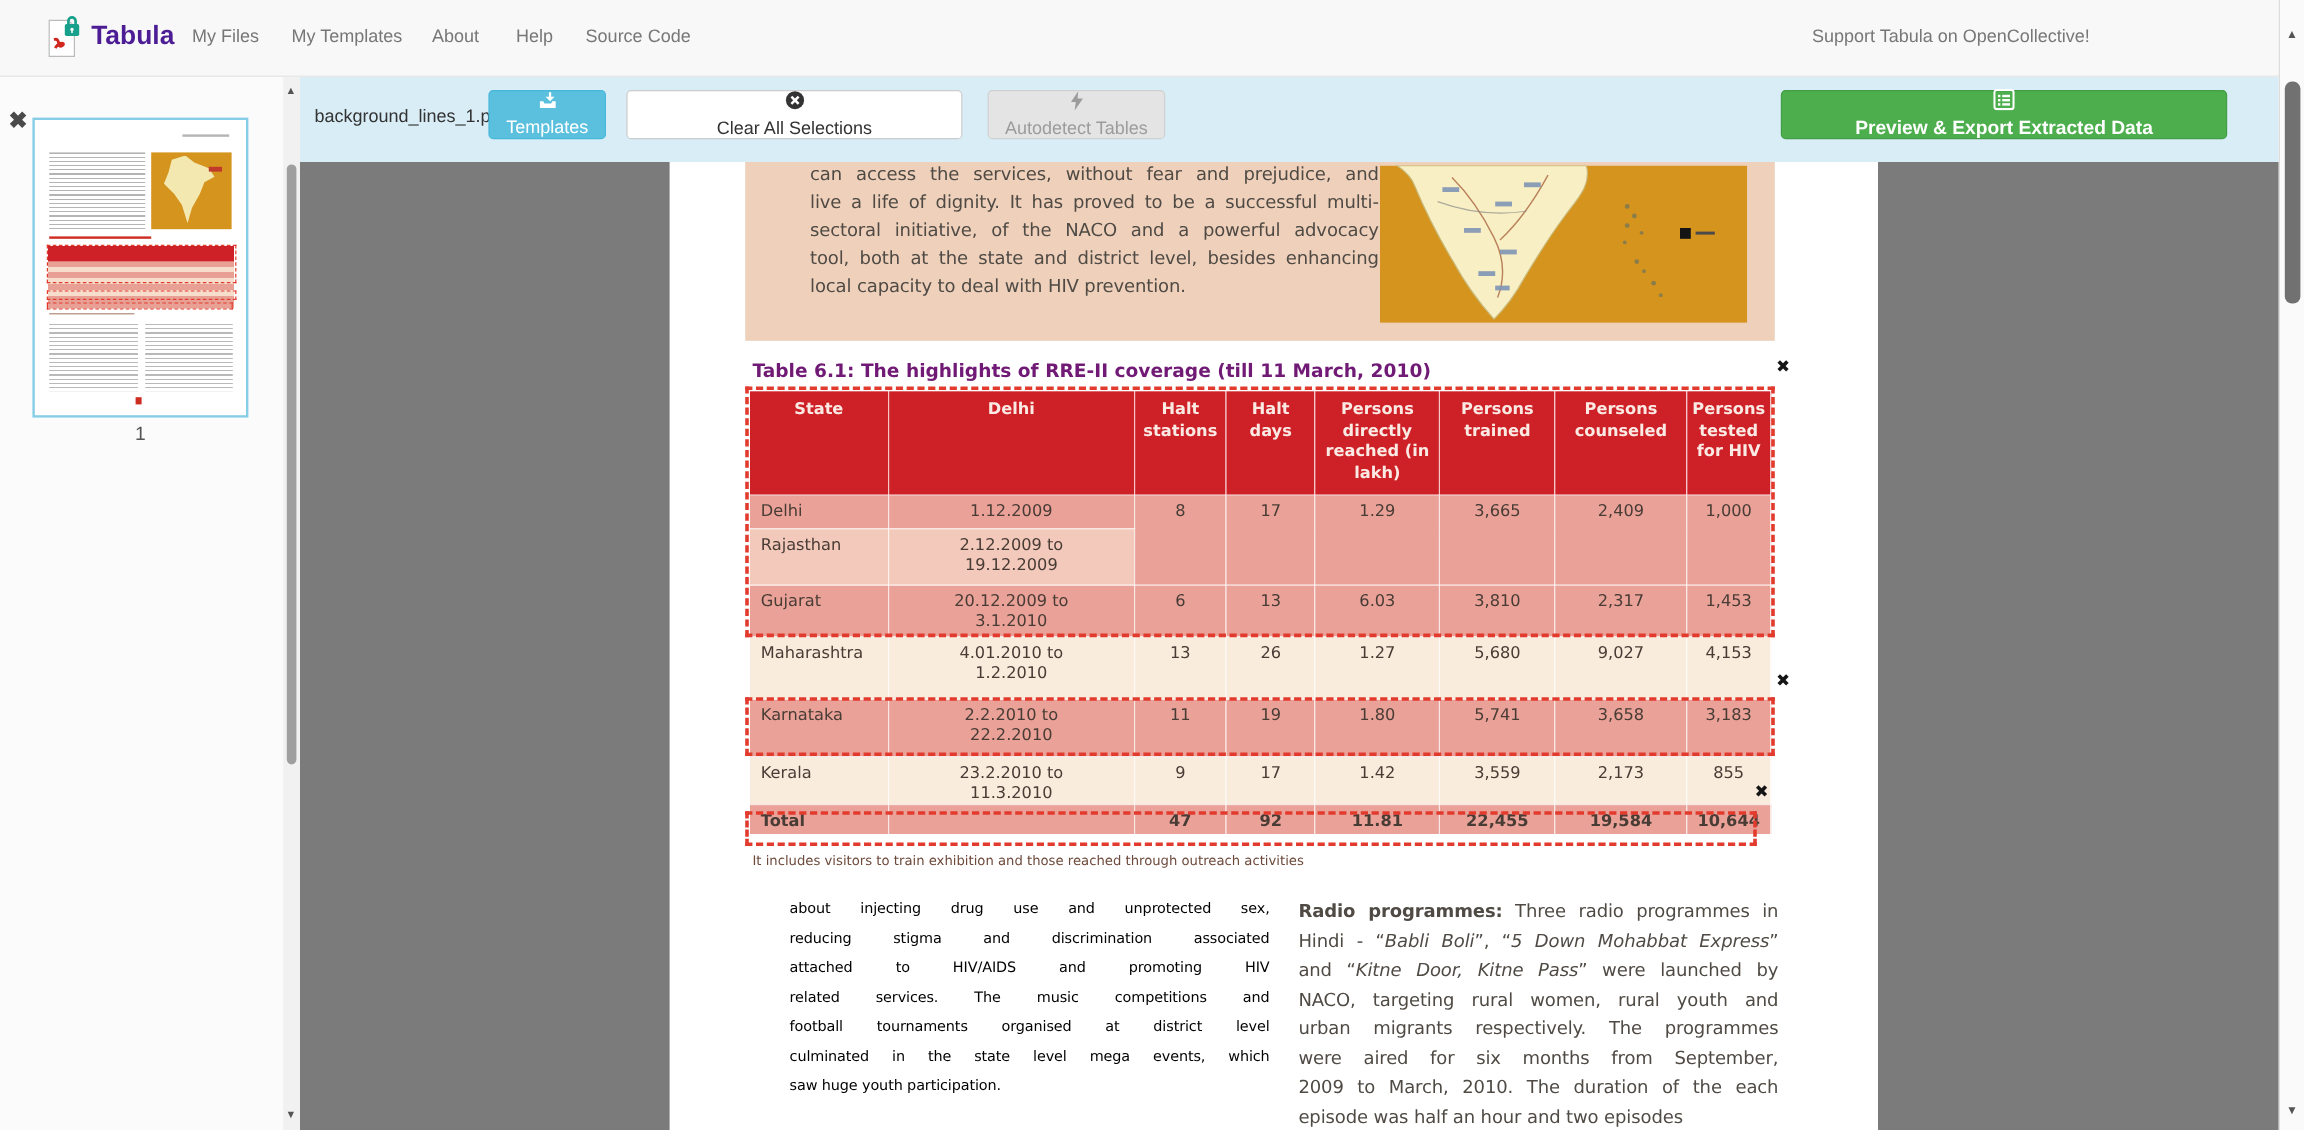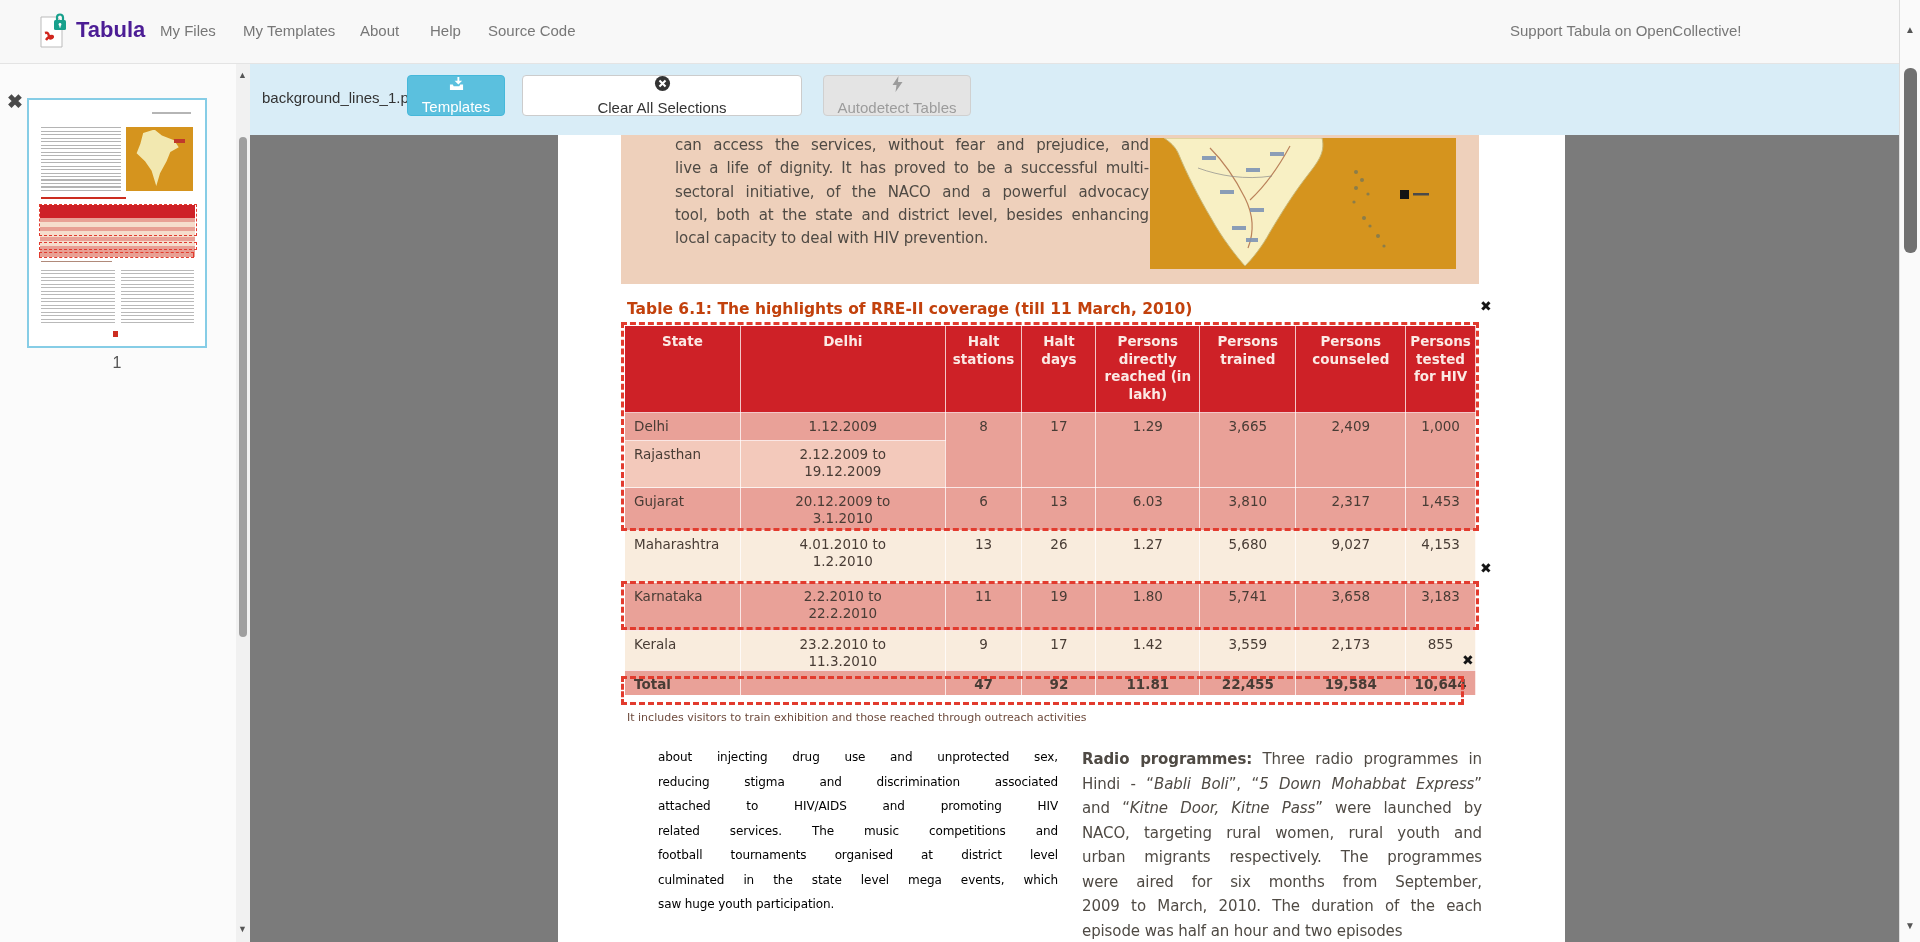--- a/index.html
+++ b/index.html
@@ -59,21 +59,21 @@
   
   .workspace { position:absolute; left:250px; top:135px; width:1649px; height:807px; background:#7b7b7b; }
   .pdfpage { position:absolute; left:308px; top:0; width:1007px; height:807px; background:#fff;
     font-family:"DejaVu Sans", sans-serif; color:#4b4743; overflow:hidden; cursor:crosshair; }
 
   .peach { position:absolute; left:63px; top:0; width:858px; height:149px; background:#eed0bb; }
   .para-top { position:absolute; left:117px; top:1px; width:474px; font-size:15px; color:#4f4a44; }
   .para-top .jline { height:23.3px; }
   .map-box { position:absolute; left:592px; top:3px; width:306px; height:131px; }
 
-  .pdf-title { position:absolute; left:69px; top:165px; font-size:15.5px; font-weight:600; color:#c2410c; }
+  .pdf-title { position:absolute; left:69px; top:165px; font-size:15.5px; font-weight:600; color:#701a75; }
 
   .jline { text-align:justify; text-align-last:justify; white-space:normal; letter-spacing:-0.1px; overflow:visible; }
   .jline.last { text-align-last:left; }
   .seg-b { font-weight:bold; }
   .seg-i { font-style:italic; }
 
   table.rre { position:absolute; left:66px; top:190px; width:852px; border-collapse:collapse; table-layout:fixed;
     font-size:13.5px; color:#483c35; }
   table.rre th { background:#ce2127; color:#fbe9e4; font-weight:600; vertical-align:top; padding:7px 3px 0;
     height:87px; border:1px solid rgba(255,255,255,.75); text-align:center; line-height:1.3; }
@@ -182,20 +182,32 @@
       <span>Clear All Selections</span>
     </button>
 
     <button class="btn btn-autodetect">
       <svg width="13" height="16" viewBox="0 0 12 16">
         <path d="M7 0 L1 9 L5 9 L4 16 L11 6 L6.5 6 Z" fill="#9c9c9c"></path>
       </svg>
       <span>Autodetect Tables</span>
     </button>
 
+    <button class="btn btn-export">
+      <svg width="18" height="18" viewBox="0 0 18 18">
+        <rect x="1" y="1" width="16" height="16" rx="2" fill="none" stroke="#fff" stroke-width="1.8"></rect>
+        <rect x="4" y="5" width="2" height="2" fill="#fff"></rect>
+          <rect x="7.5" y="5" width="6.5" height="2" fill="#fff"></rect>
+        <rect x="4" y="8.5" width="2" height="2" fill="#fff"></rect>
+          <rect x="7.5" y="8.5" width="6.5" height="2" fill="#fff"></rect>
+        <rect x="4" y="12" width="2" height="2" fill="#fff"></rect>
+          <rect x="7.5" y="12" width="6.5" height="2" fill="#fff"></rect>
+      </svg>
+      <span>Preview &amp; Export Extracted Data</span>
+    </button>
   </div>
 
   <div class="workspace">
     <div class="pdfpage">
 
       <div class="peach"></div>
       <div class="para-top" id="paraTop">
           <div class="jline">can access the services, without fear and prejudice, and</div>
           <div class="jline">live a life of dignity. It has proved to be a successful multi-</div>
           <div class="jline">sectoral initiative, of the NACO and a powerful advocacy</div>

